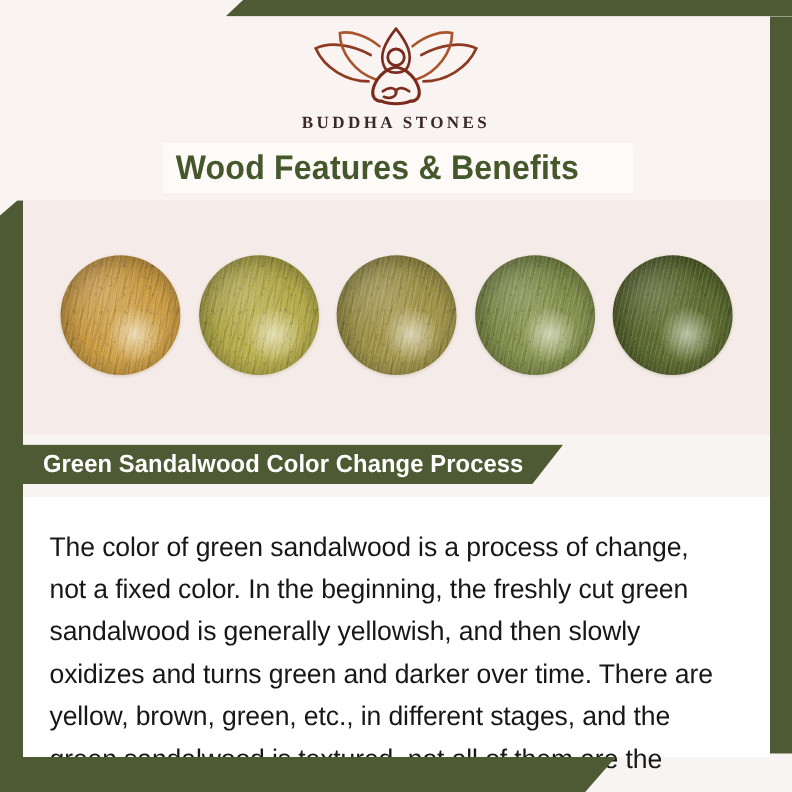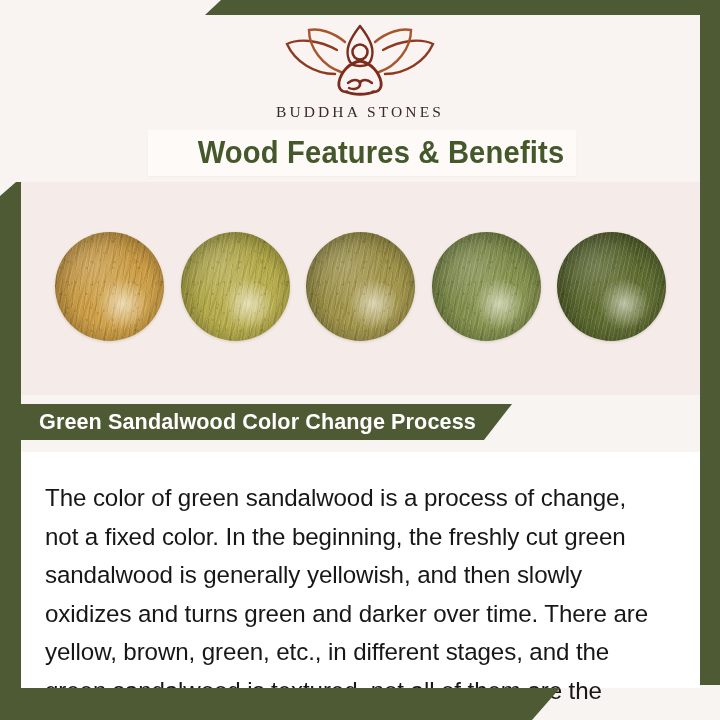--- a/index.html
+++ b/index.html
@@ -38,29 +38,29 @@
   }
   .logo-wrap{
     position:absolute;top:22px;left:0;width:720px;
     display:flex;flex-direction:column;align-items:center;
   }
   .logo-mark{width:170px;height:76px;display:block;}
   .brand-name{
     margin-top:5px;
     font-family:"Liberation Serif", serif;
     font-size:15.5px;letter-spacing:3.1px;
-    color:#3a2a26;font-weight:400;
+    color:#3a2a26;font-weight:700;
     text-align:center;
   }
 
   
   .title-banner{
     position:absolute;top:130px;left:148px;width:428px;height:46px;
     background:#fdfaf7;
-    display:flex;align-items:center;justify-content:flex-end;
+    display:flex;align-items:center;justify-content:flex-start;
     box-shadow:0 1px 2px rgba(0,0,0,.03);
   }
   .title-banner .title-text{
     font-family:"Liberation Sans", sans-serif;
     font-weight:bold;
     font-size:31px;
     color:#44582c;
     letter-spacing:.2px;
     transform:scaleX(.94);
     white-space:nowrap;

